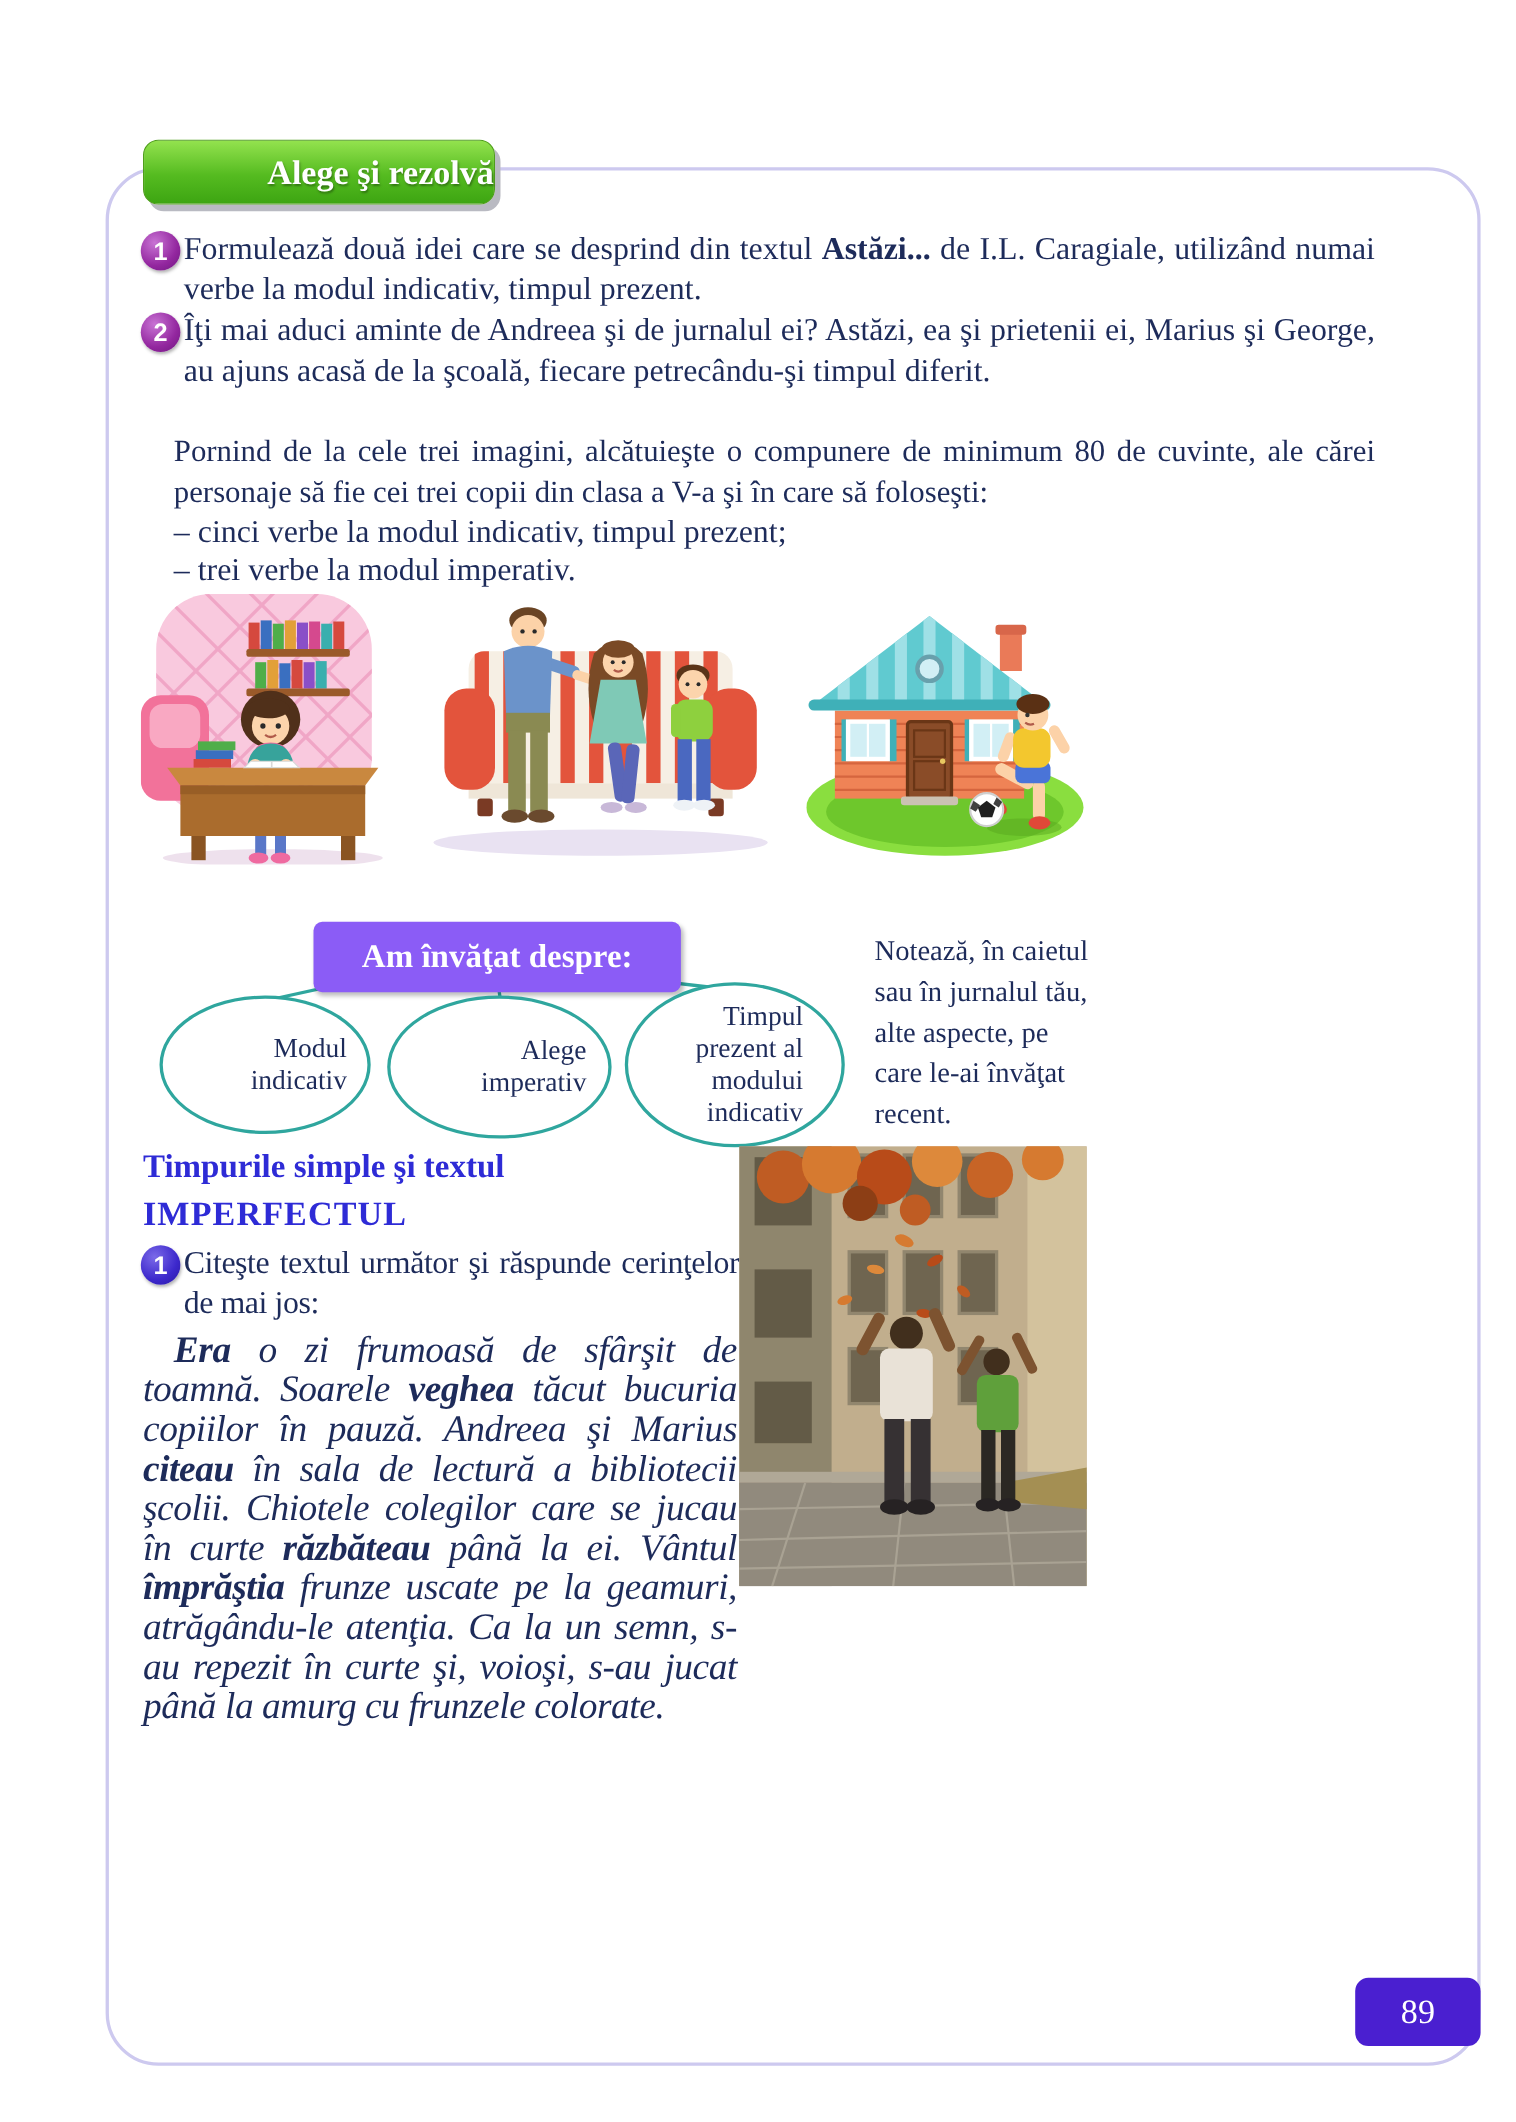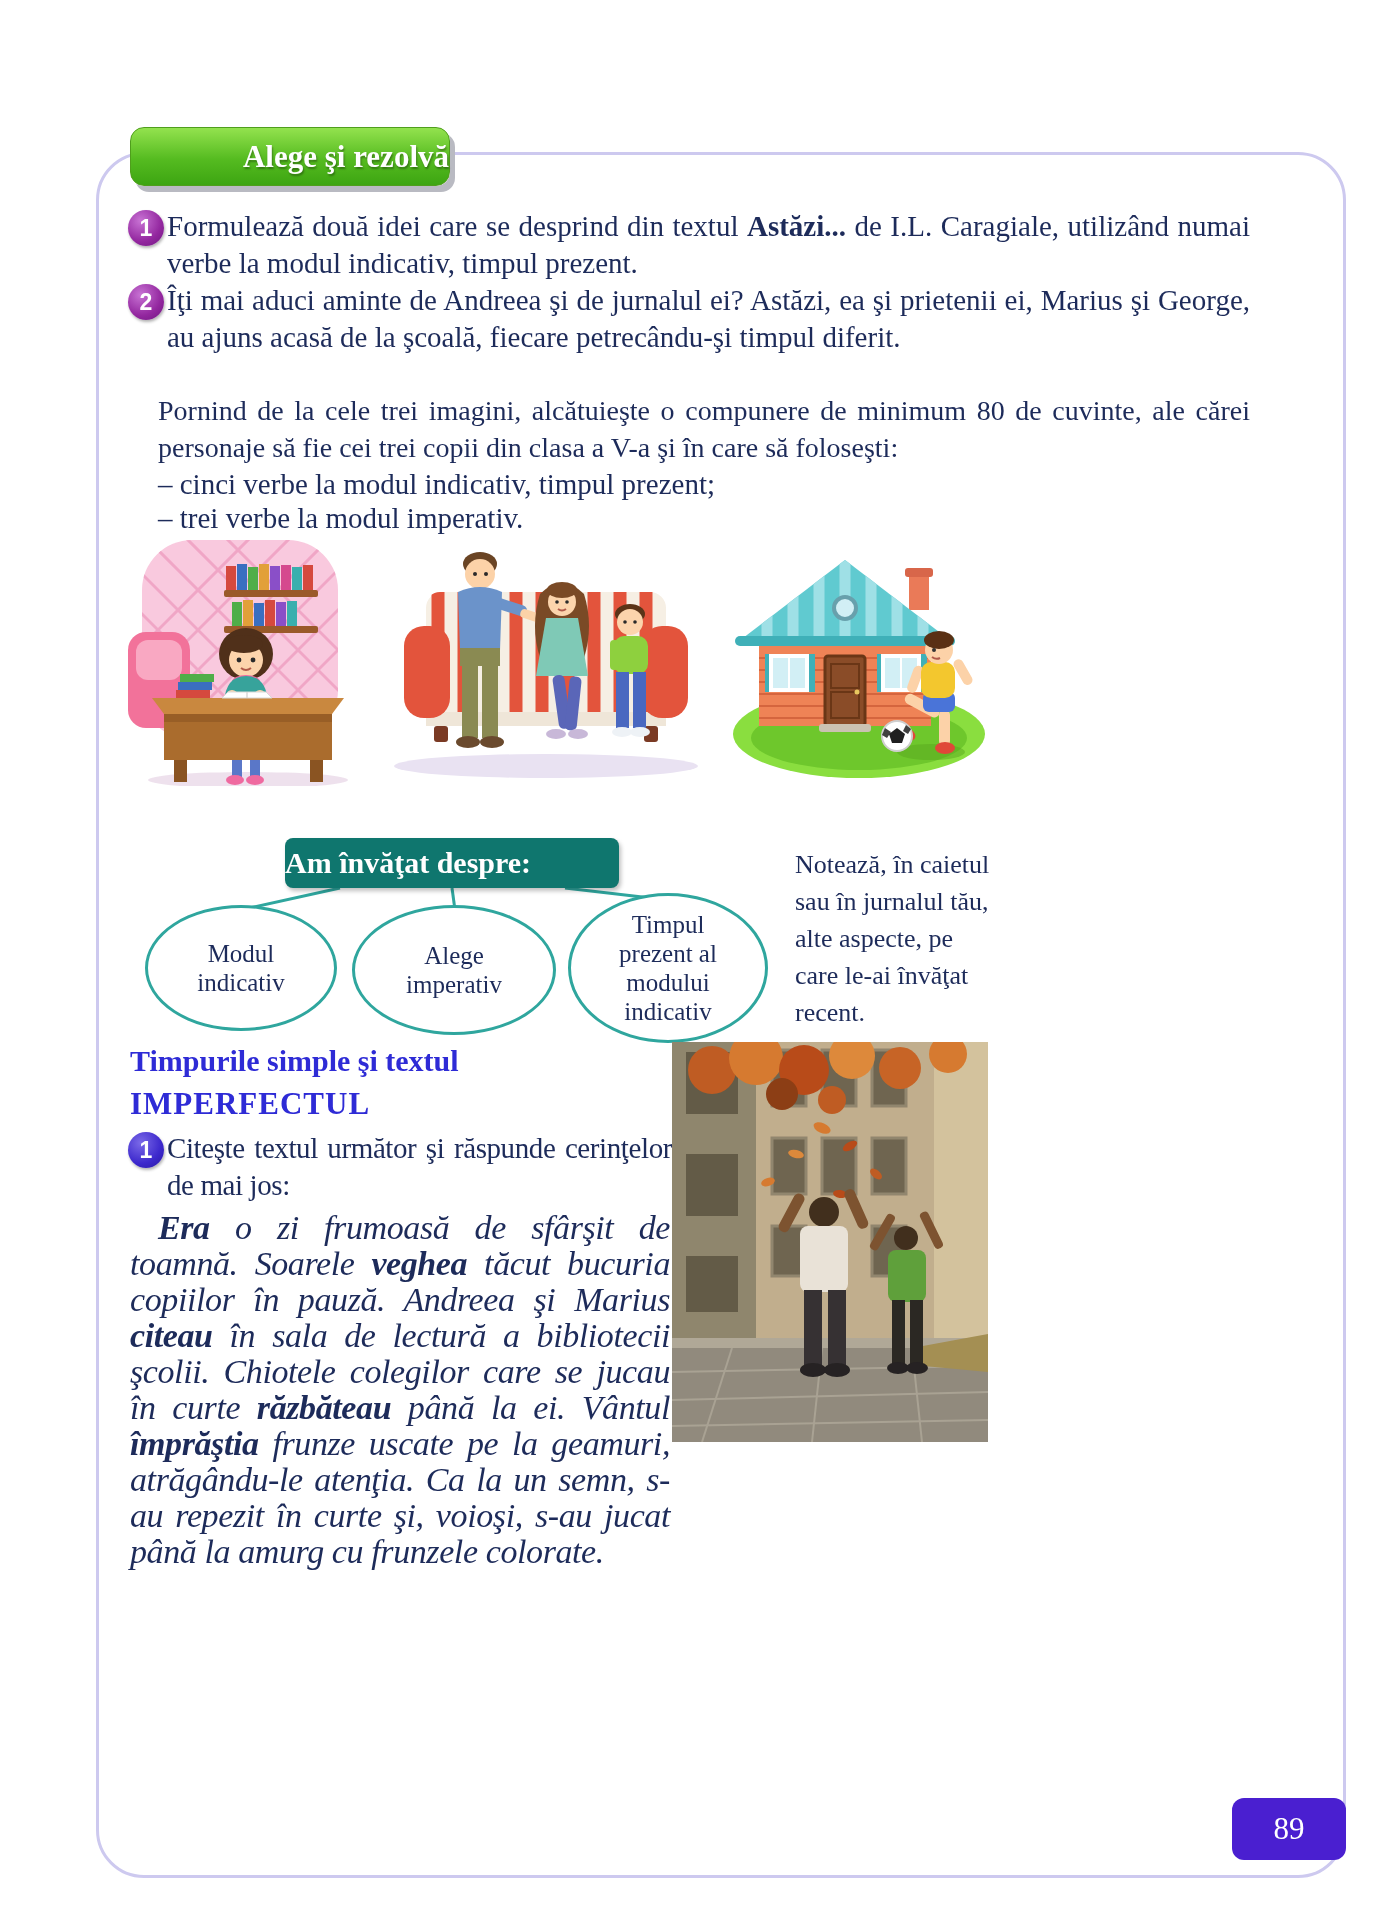--- a/index.html
+++ b/index.html
@@ -21,27 +21,27 @@
   .green-badge span{color:#fff;font-weight:bold;font-size:31px;
     text-shadow:1px 2px 2px rgba(0,0,0,.35)}
 
   .task-circle{width:36px;height:36px;border-radius:50%;color:#fff;
     font-family:"Liberation Sans",sans-serif;font-weight:bold;font-size:23px;
     display:flex;align-items:center;justify-content:center;
     box-shadow:1px 2px 3px rgba(0,0,0,.3)}
   .c-purple{background:radial-gradient(circle at 35% 30%,#c873d4,#93279f 60%,#6f1680)}
   .c-blue{background:radial-gradient(circle at 35% 30%,#7b6ae8,#3c28cc 60%,#2a18a0)}
 
-  .teal-badge{left:285px;top:838px;width:334px;height:50px;border-radius:8px;
-    background:#0f766e;display:flex;align-items:center;justify-content:flex-start;
+  .teal-badge{left:285px;top:838px;width:334px;height:64px;border-radius:8px;
+    background:#8b5cf6;display:flex;align-items:center;justify-content:center;
     box-shadow:2px 3px 4px rgba(0,0,0,.25)}
   .teal-badge span{color:#fff;font-weight:bold;font-size:30px}
 
   .oval{border:3px solid #2fa69e;border-radius:50%;background:#fff;
-    display:flex;align-items:center;justify-content:center;text-align:center;
+    display:flex;align-items:center;justify-content:center;text-align:right;
     font-size:25px;line-height:29px;color:#1d2b5a}
   .oval .inner{width:80%}
 
   .note{font-size:26px;line-height:37px}
 
   .h-blue{color:#2e2bd6;font-weight:bold}
   .reading{font-style:italic;font-size:34px;line-height:36px;
     letter-spacing:-0.4px;text-indent:28px;text-align:justify}
 
   .page-badge{left:1232px;top:1798px;width:114px;height:62px;border-radius:12px;

